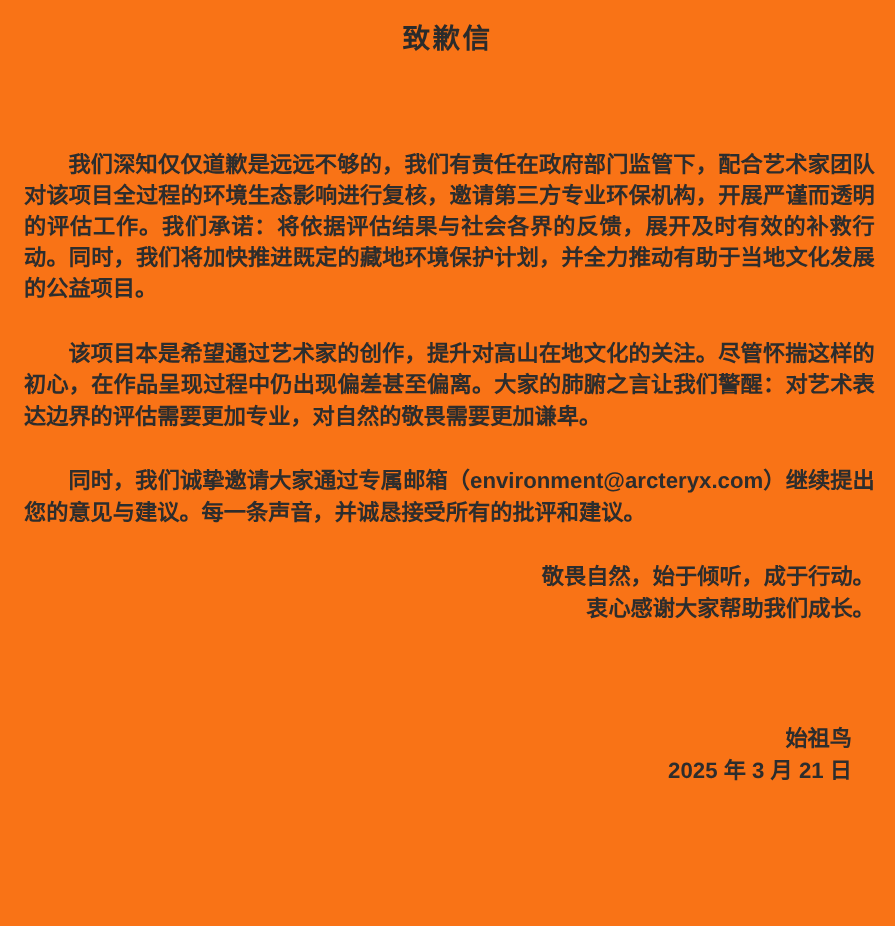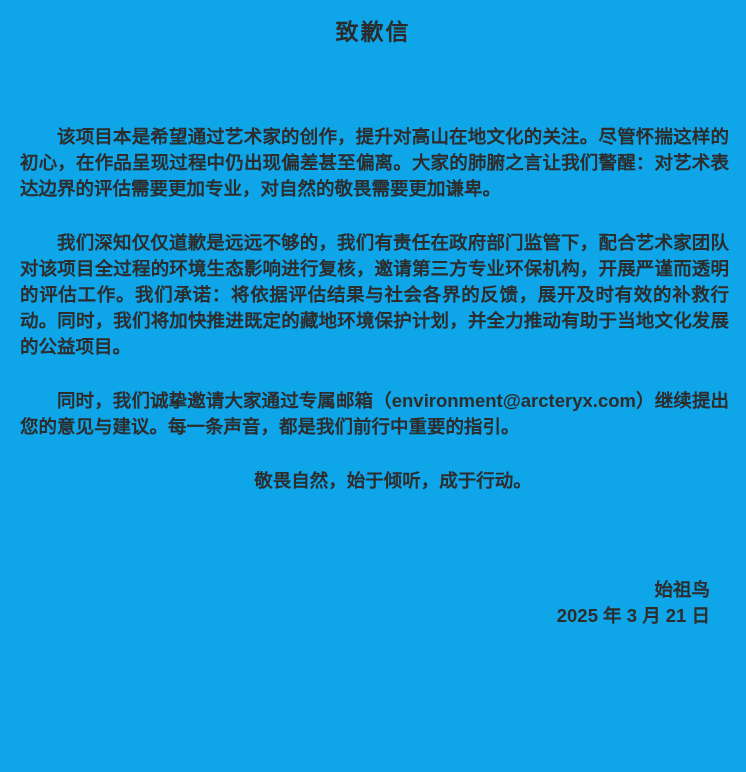--- a/index.html
+++ b/index.html
@@ -11,21 +11,21 @@
     height: 772px;
     background: #fafafa;
     font-family: "Liberation Sans", "DejaVu Sans", sans-serif;
     color: #2d2d2d;
     overflow: hidden;
   }
   .page {
     box-sizing: border-box;
     width: 746px;
     height: 772px;
-    background: #0ea5e9;
+    background: #f97316;
     overflow: hidden;
   }
   .letter-title {
     margin: 0;
     padding-top: 16px;
     text-align: center;
     font-size: 23px;
     line-height: 32px;
     font-weight: 700;
     letter-spacing: 2px;
@@ -43,21 +43,21 @@
   .para {
     margin: 0 0 28px 0;
     text-indent: 2em;
   }
   .closing {
     margin: 0;
   }
   .closing-line {
     margin: 0;
     text-indent: 2em;
-    text-align: center;
+    text-align: right;
   }
   .signature-block {
     margin-top: 83px;
     padding-right: 19px;
     text-align: right;
     font-size: 18.5px;
     line-height: 26px;
     font-weight: 600;
   }
   .signature-name,
@@ -66,26 +66,27 @@
     text-align: right;
   }
 </style>
 </head>
 <body>
 
 <div class="page">
   <h1 class="letter-title">致歉信</h1>
 
   <div class="letter-body">
+    <p class="para">我们深知仅仅道歉是远远不够的，我们有责任在政府部门监管下，配合艺术家团队对该项目全过程的环境生态影响进行复核，邀请第三方专业环保机构，开展严谨而透明的评估工作。我们承诺：将依据评估结果与社会各界的反馈，展开及时有效的补救行动。同时，我们将加快推进既定的藏地环境保护计划，并全力推动有助于当地文化发展的公益项目。</p>
     <p class="para">该项目本是希望通过艺术家的创作，提升对高山在地文化的关注。尽管怀揣这样的初心，在作品呈现过程中仍出现偏差甚至偏离。大家的肺腑之言让我们警醒：对艺术表达边界的评估需要更加专业，对自然的敬畏需要更加谦卑。</p>
-    <p class="para">我们深知仅仅道歉是远远不够的，我们有责任在政府部门监管下，配合艺术家团队对该项目全过程的环境生态影响进行复核，邀请第三方专业环保机构，开展严谨而透明的评估工作。我们承诺：将依据评估结果与社会各界的反馈，展开及时有效的补救行动。同时，我们将加快推进既定的藏地环境保护计划，并全力推动有助于当地文化发展的公益项目。</p>
-    <p class="para">同时，我们诚挚邀请大家通过专属邮箱（environment@arcteryx.com）继续提出您的意见与建议。每一条声音，都是我们前行中重要的指引。</p>
+    <p class="para">同时，我们诚挚邀请大家通过专属邮箱（environment@arcteryx.com）继续提出您的意见与建议。每一条声音，并诚恳接受所有的批评和建议。</p>
 
     <div class="closing">
       <p class="closing-line">敬畏自然，始于倾听，成于行动。</p>
+      <p class="closing-line">衷心感谢大家帮助我们成长。</p>
     </div>
 
     <div class="signature-block">
       <p class="signature-name">始祖鸟</p>
       <p class="signature-date">2025 年 3 月 21 日</p>
     </div>
   </div>
 </div>
 
 </body></html>

